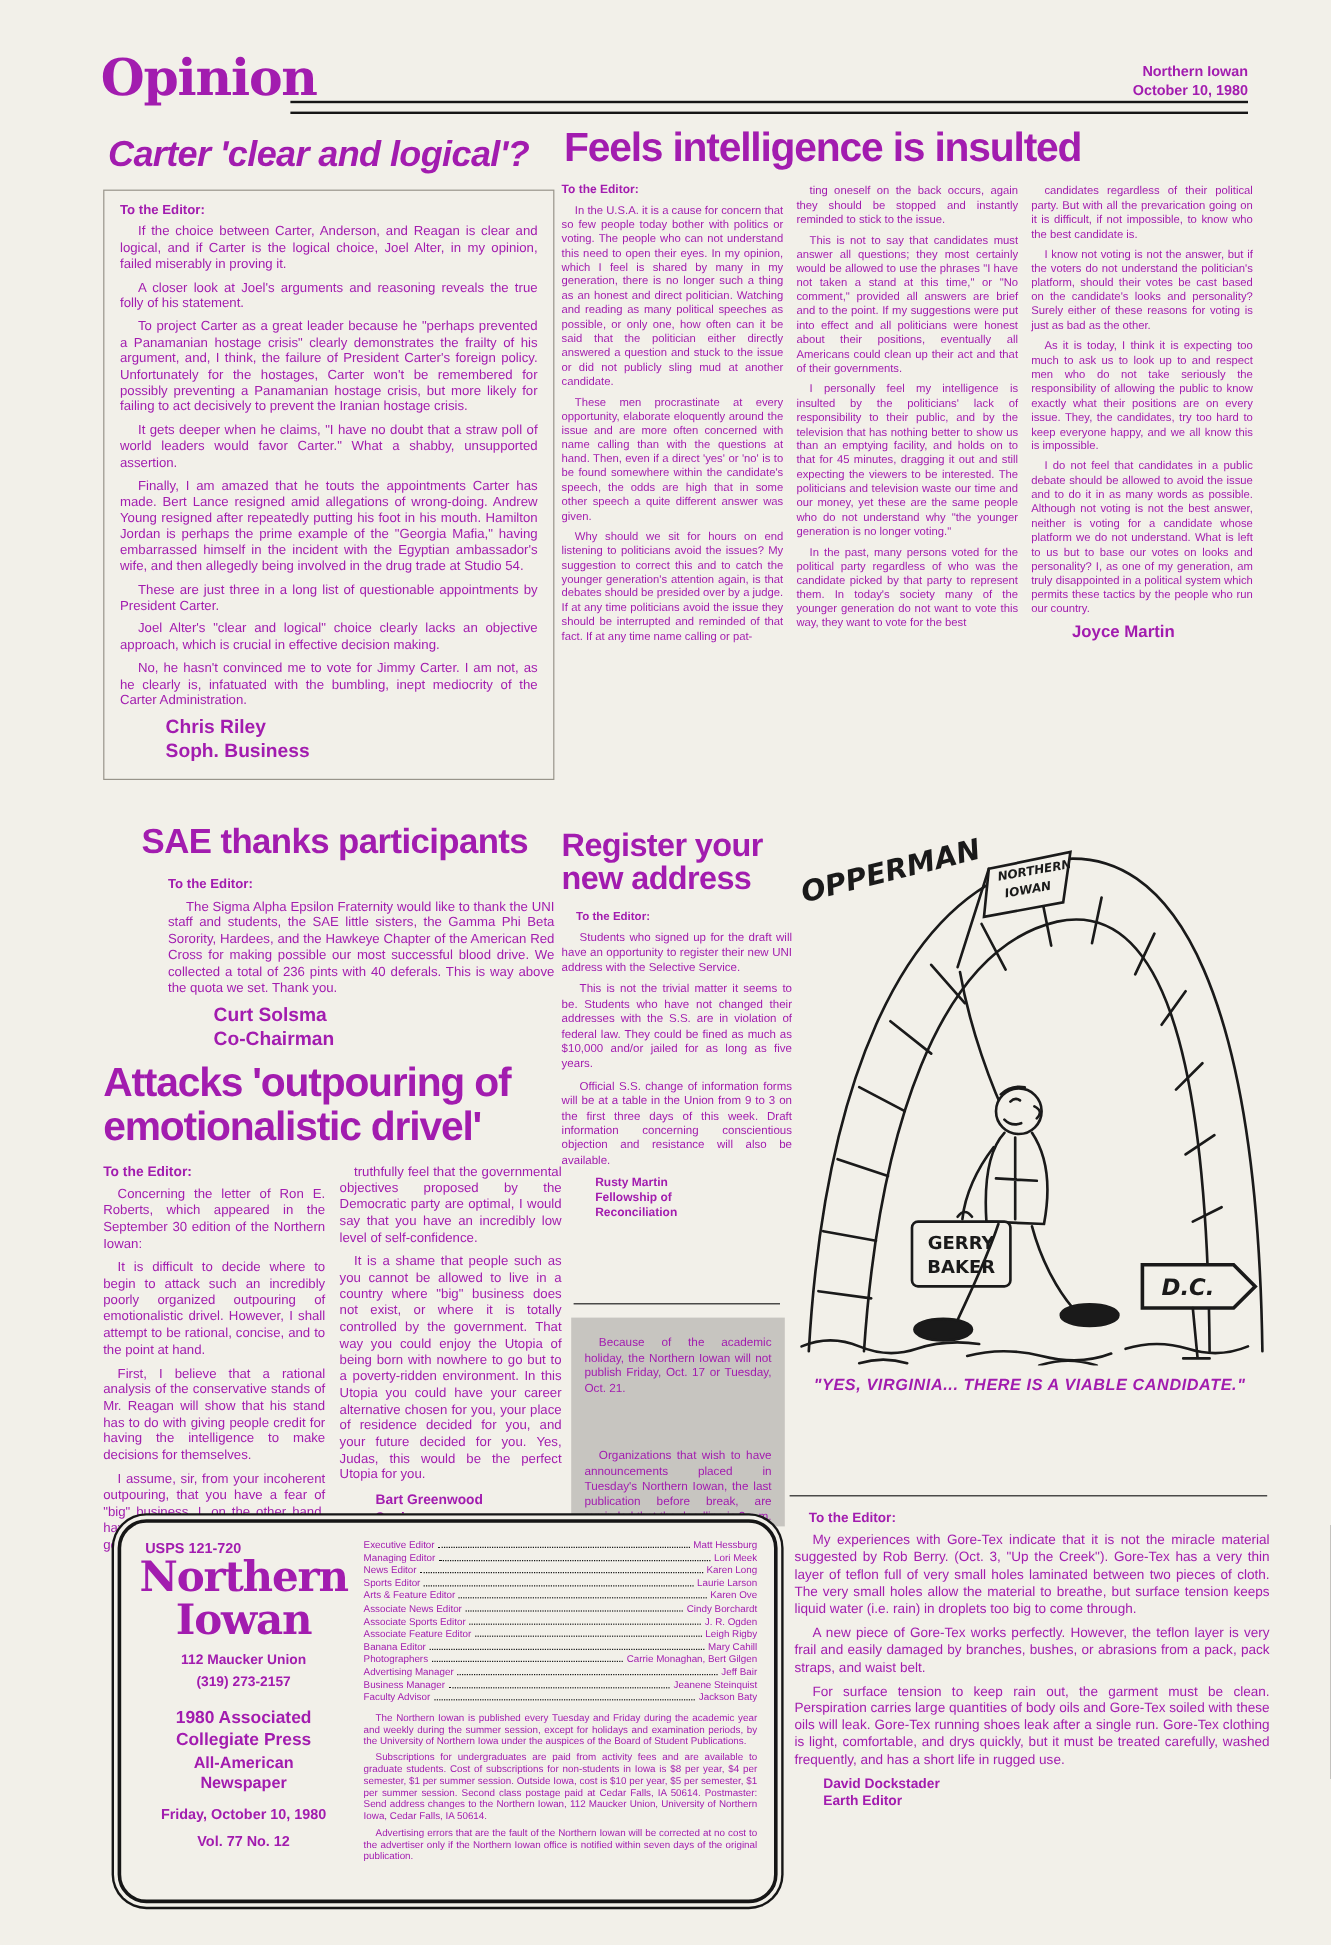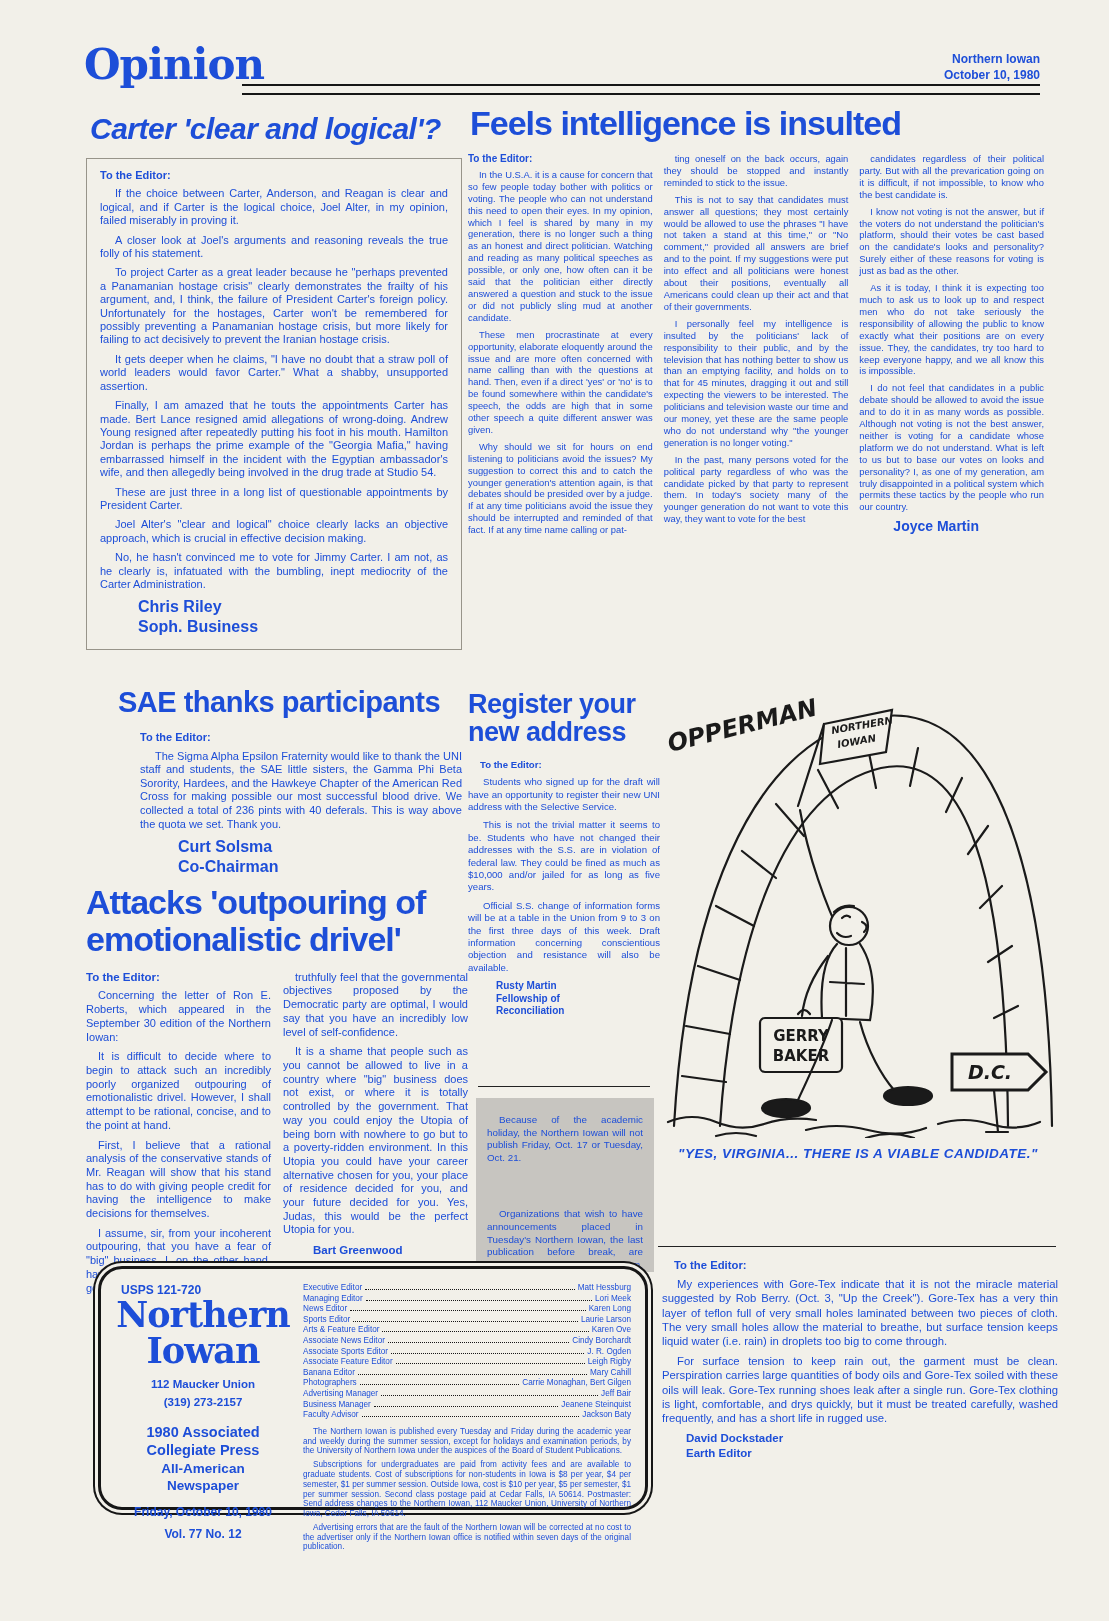--- a/index.html
+++ b/index.html
@@ -1,16 +1,16 @@
 <!DOCTYPE html>
 <html><head>
 <meta charset="utf-8">
 <style>
   html,body{margin:0;padding:0;background:#6e6e6e;}
-  .page{position:relative;width:1109px;height:1621px;background:#f2f0e9;color:#1d4ed8;
+  .page{position:relative;width:1109px;height:1621px;background:#f2f0e9;color:#a21caf;
         font-family:"Liberation Sans",sans-serif;overflow:hidden;margin:0 auto;}
   
   .opinion-title{position:absolute;left:84px;top:40px;font-family:"DejaVu Serif",serif;
         font-weight:bold;font-size:42px;letter-spacing:-1px;}
   .header-rule{position:absolute;left:242px;top:84px;width:798px;height:7px;
         border-top:2px solid #161616;border-bottom:2px solid #161616;}
   .pub-info{position:absolute;left:860px;top:52px;width:180px;text-align:right;
         font-weight:bold;font-size:12px;line-height:1.3;}
   
   .salut{font-weight:bold;margin:0 0 5px;}
@@ -61,21 +61,21 @@
   .cartoon .caption{margin-top:8px;text-align:center;font-weight:bold;font-style:italic;
         font-size:13.5px;letter-spacing:0.5px;}
   .goretex-rule{position:absolute;left:658px;top:1246px;width:398px;border-top:1.5px solid #222;}
   
   .goretex{position:absolute;left:662px;top:1258px;width:396px;}
   .goretex h1{font-size:28px;margin:0 0 10px;}
   .goretex .body,.goretex .salut{font-size:11.3px;line-height:14.2px;}
   .goretex .salut{margin-left:12px;}
   .goretex .sig{margin-left:24px;font-size:11.5px;}
   
-  .masthead{position:absolute;left:98px;top:1266px;width:550px;height:244px;
+  .masthead{position:absolute;left:98px;top:1266px;width:550px;height:320px;
         border:3px solid #161616;border-radius:24px;
         box-shadow:0 0 0 3px #f2f0e9,0 0 0 5px #161616;
         background:#f2f0e9;box-sizing:border-box;display:flex;gap:12px;padding:12px 14px 10px;}
   .mh-left{width:176px;text-align:center;}
   .mh-usps{text-align:left;font-weight:bold;font-size:12px;margin:2px 0 0 6px;}
   .mh-logo{font-family:"DejaVu Serif",serif;font-weight:bold;font-size:35px;line-height:1.02;letter-spacing:-1px;}
   .mh-addr{font-weight:bold;font-size:11.5px;margin-top:8px;line-height:1.5;}
   .mh-honor{font-weight:bold;font-size:14.5px;line-height:1.25;margin-top:12px;}
   .mh-honor2{font-weight:bold;font-size:13.5px;line-height:1.25;margin-top:2px;}
   .mh-date{font-weight:bold;font-size:12px;margin-top:10px;}
@@ -258,20 +258,21 @@
     </svg>
     <figcaption class="caption">"YES, VIRGINIA... THERE IS A VIABLE CANDIDATE."</figcaption>
   </figure>
 
   <div class="goretex-rule"></div>
 
   <article class="goretex">
     <div class="salut">To the Editor:</div>
     <div class="body">
       <p>My experiences with Gore-Tex indicate that it is not the miracle material suggested by Rob Berry. (Oct. 3, "Up the Creek"). Gore-Tex has a very thin layer of teflon full of very small holes laminated between two pieces of cloth. The very small holes allow the material to breathe, but surface tension keeps liquid water (i.e. rain) in droplets too big to come through.</p>
+      <p>A new piece of Gore-Tex works perfectly. However, the teflon layer is very frail and easily damaged by branches, bushes, or abrasions from a pack, pack straps, and waist belt.</p>
       <p>For surface tension to keep rain out, the garment must be clean. Perspiration carries large quantities of body oils and Gore-Tex soiled with these oils will leak. Gore-Tex running shoes leak after a single run. Gore-Tex clothing is light, comfortable, and drys quickly, but it must be treated carefully, washed frequently, and has a short life in rugged use.</p>
     </div>
     <div class="sig">
       <div>David Dockstader</div>
       <div>Earth Editor</div>
     </div>
   </article>
 
   <aside class="masthead">
     <div class="mh-left">

